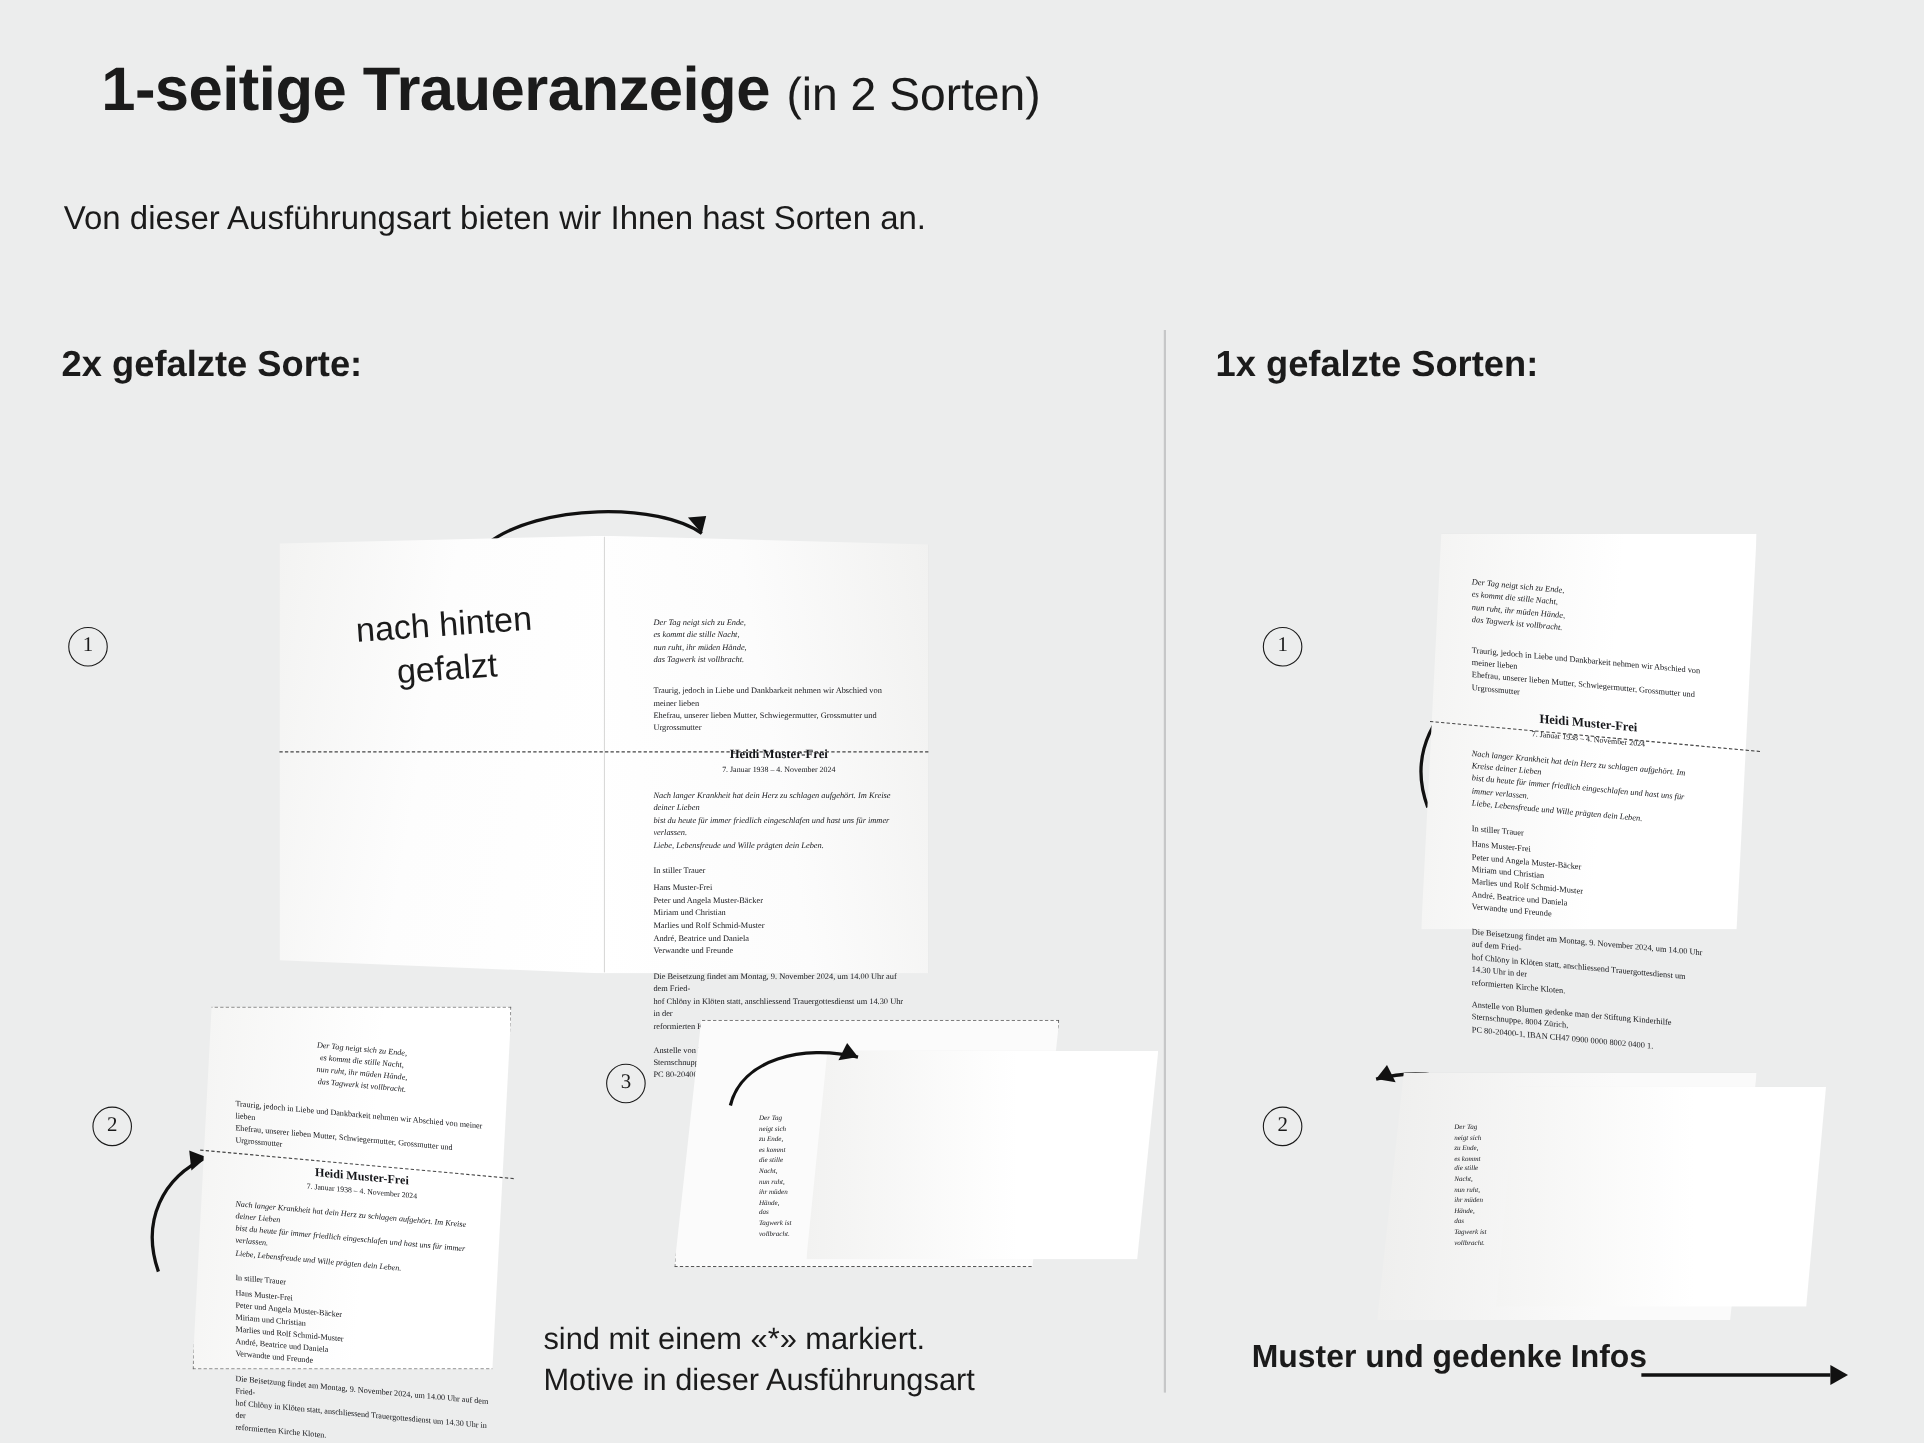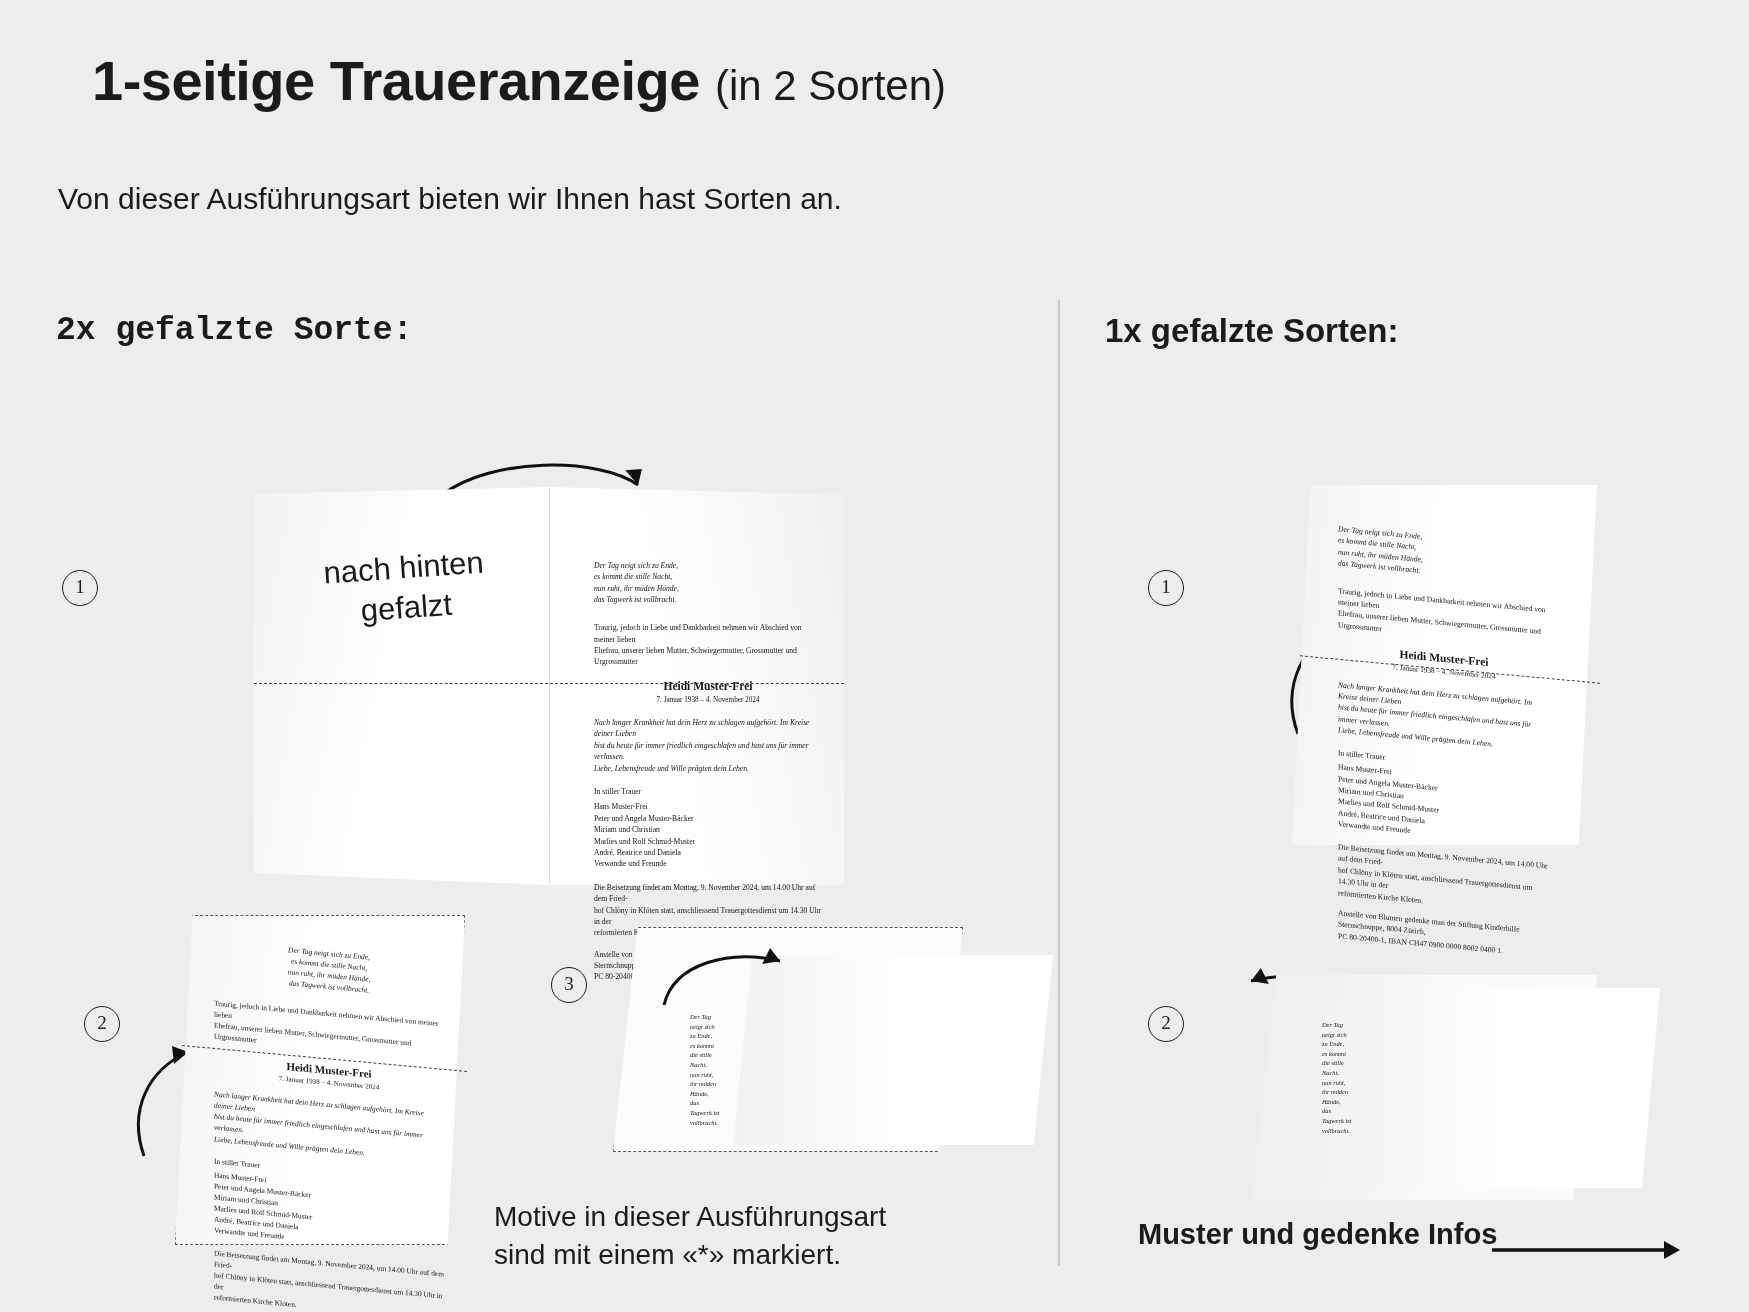--- a/index.html
+++ b/index.html
@@ -41,21 +41,21 @@
     left: 58px;
     top: 182px;
     font-size: 30px;
     font-weight: 400;
   }
   .col-head {
     position: absolute;
     font-size: 33px;
     font-weight: 700;
   }
-  .col-head.left { left: 56px; top: 312px; font-family: Liberation Mono, monospace; }
+  .col-head.left { left: 56px; top: 312px; }
   .col-head.right { left: 1105px; top: 312px; }
 
   
   .divider {
     position: absolute;
     left: 1058px;
     top: 300px;
     width: 2px;
     height: 966px;
     background: #c6c7c8;
@@ -312,22 +312,22 @@
 
   <div class="paper" style="left:733px; top:955px; width:320px; height:190px; clip-path: polygon(6% 0, 100% 0, 94% 100%, 0 100%); background:linear-gradient(90deg,#f2f2f1,#ffffff 60%);">
   </div>
 
   <svg class="arrow" style="left:660px; top:945px;" width="130" height="70" viewBox="0 0 130 70">
     <path d="M4 60 C14 18 70 4 120 16" fill="none" stroke="#111" stroke-width="3"></path>
     <path d="M120 16 L103 22 L108 5 Z" fill="#111" transform="rotate(10 120 16)"></path>
   </svg>
 
   <div class="caption" style="left:494px; top:1198px;">
+    <div>sind mit einem «*» markiert.</div>
     <div>Motive in dieser Ausführungsart</div>
-    <div>sind mit einem «*» markiert.</div>
   </div>
 
   <div class="step" style="left:1148px; top:570px;">1</div>
 
   <svg class="arrow" style="left:1280px; top:600px;" width="90" height="140" viewBox="0 0 90 140">
     <path d="M18 134 C0 86 24 40 66 22" fill="none" stroke="#111" stroke-width="3"></path>
     <path d="M66 22 L52 35 L49 17 Z" fill="#111"></path>
   </svg>
 
   <div class="paper" style="left:1292px; top:485px; width:305px; height:360px; clip-path: polygon(6% 0, 100% 0, 94% 100%, 0 100%); background:linear-gradient(95deg,#f3f3f2,#ffffff 55%);">

